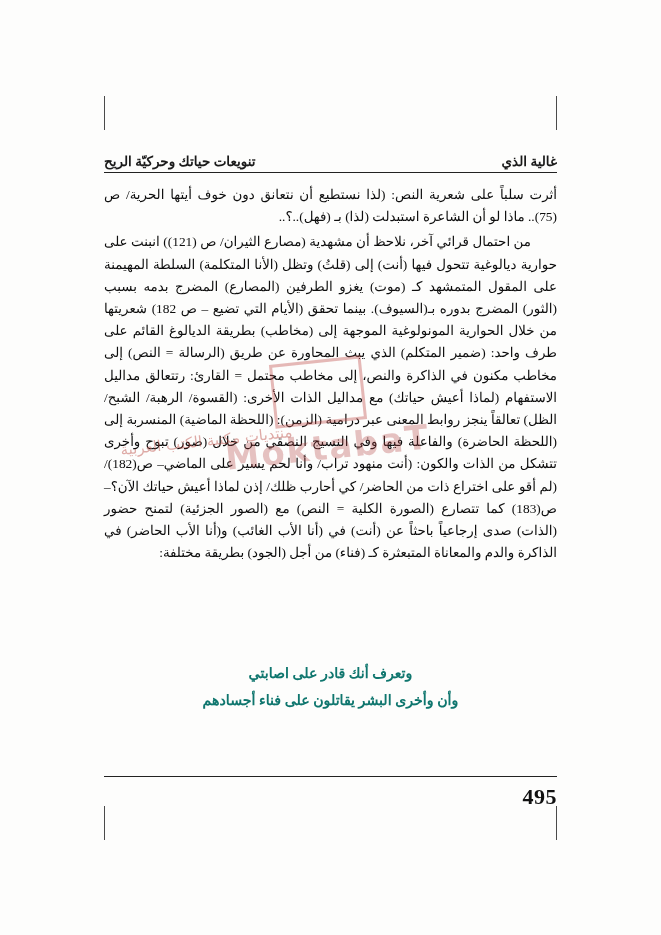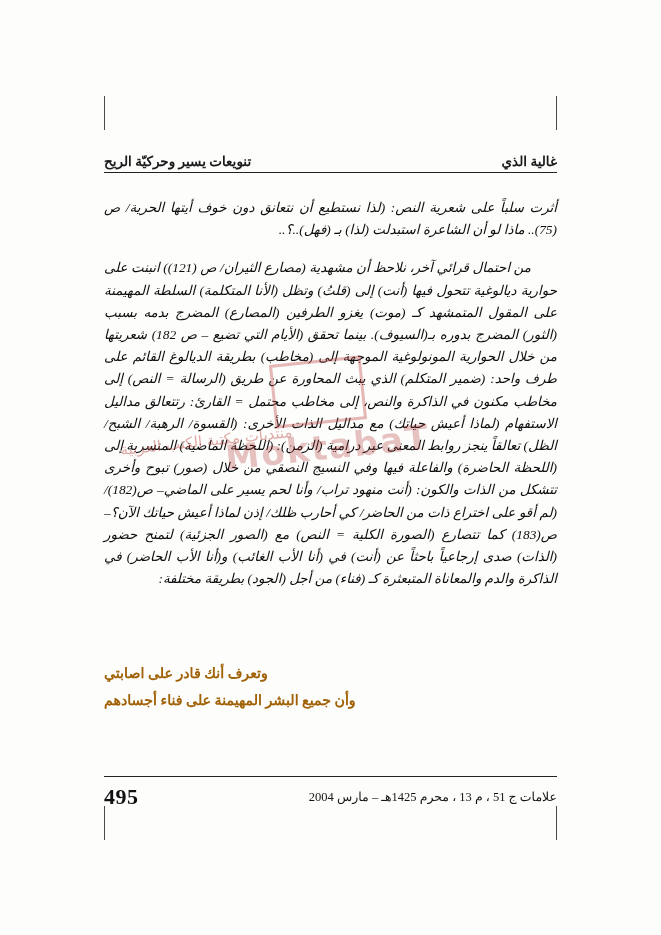--- a/index.html
+++ b/index.html
@@ -113,39 +113,38 @@
     left: 104px;
     top: 181px;
     width: 453px;
     direction: rtl;
     text-align: justify;
     font-size: 13.4px;
     line-height: 22.2px;
     color: #0d0d0d;
   }
   .body-block p {
-    margin: 16px 0 0 0;
+    margin: 3px 0 0 0;
     text-align: justify;
     text-justify: inter-word;
-    font-style: italic;
   }
   .p-indent { text-indent: 26px; }
 
   
   .verse {
     position: absolute;
     right: 104px;
     left: 104px;
     top: 660px;
     direction: rtl;
-    text-align: left;
+    text-align: center;
     font-size: 14.2px;
     font-weight: bold;
     line-height: 27px;
-    color: #a16207;
+    color: #0f766e;
   }
   .verse div { white-space: nowrap; }
 
   
   .rule-bottom {
     position: absolute;
     left: 104px;
     right: 104px;
     top: 776px;
     height: 1px;
@@ -180,39 +179,38 @@
 
 <div class="page">
 
   <div class="crop-mark crop-tl"></div>
   <div class="crop-mark crop-tr"></div>
   <div class="crop-mark crop-bl"></div>
   <div class="crop-mark crop-br"></div>
 
   <div class="running-head">
     <span class="rh-right">غالية الذي</span>
-    <span class="rh-left">تنويعات يسير وحركيّة الريح</span>
+    <span class="rh-left">تنويعات حياتك وحركيّة الريح</span>
   </div>
   <div class="rule-top"></div>
 
   <div class="body-block">
     <p>أثرت سلباً على شعرية النص: (لذا نستطيع أن نتعانق دون خوف أيتها الحرية/ ص (75).. ماذا لو أن الشاعرة استبدلت (لذا) بـ (فهل)..؟..</p>
     <p class="p-indent">من احتمال قرائي آخر، نلاحظ أن مشهدية (مصارع الثيران/ ص (121)) انبنت على حوارية ديالوغية تتحول فيها (أنت) إلى (قلتُ) وتظل (الأنا المتكلمة) السلطة المهيمنة على المقول المتمشهد كـ (موت) يغزو الطرفين (المصارع) المضرج بدمه بسبب (الثور) المضرج بدوره بـ(السيوف). بينما تحقق (الأيام التي تضيع – ص 182) شعريتها من خلال الحوارية المونولوغية الموجهة إلى (مخاطب) بطريقة الديالوغ القائم على طرف واحد: (ضمير المتكلم) الذي يبث المحاورة عن طريق (الرسالة = النص) إلى مخاطب مكنون في الذاكرة والنص، إلى مخاطب محتمل = القارئ: رتتعالق مداليل الاستفهام (لماذا أعيش حياتك) مع مداليل الذات الأخرى: (القسوة/ الرهبة/ الشبح/ الظل) تعالقاً ينجز روابط المعنى عبر درامية (الزمن): (اللحظة الماضية) المنسربة إلى (اللحظة الحاضرة) والفاعلة فيها وفي النسيج النصقي من خلال (صور) تبوح وأخرى تتشكل من الذات والكون: (أنت منهود تراب/ وأنا لحم يسير على الماضي– ص(182)/ (لم أقو على اختراع ذات من الحاضر/ كي أحارب ظلك/ إذن لماذا أعيش حياتك الآن؟– ص(183) كما تتصارع (الصورة الكلية = النص) مع (الصور الجزئية) لتمنح حضور (الذات) صدى إرجاعياً باحثاً عن (أنت) في (أنا الأب الغائب) و(أنا الأب الحاضر) في الذاكرة والدم والمعاناة المتبعثرة كـ (فناء) من أجل (الجود) بطريقة مختلفة:</p>
   </div>
 
   <div class="wm-box"></div>
   <div class="watermark">
     <span class="wm-text">MoktabaT</span>
   </div>
   <div class="wm-sub">منتديات مكتبة الكتب العربية</div>
 
   <div class="verse">
     <div>وتعرف أنك قادر على اصابتي</div>
-    <div>وأن جميع البشر المهيمنة على فناء أجسادهم</div>
+    <div>وأن وأخرى البشر يقاتلون على فناء أجسادهم</div>
   </div>
 
   <div class="rule-bottom"></div>
   <div class="footer">
-    <span class="journal-line">علامات ج 51 ، م 13 ، محرم 1425هـ – مارس 2004</span>
     <span class="folio">495</span>
   </div>
 
 </div>
 
 </body></html>

